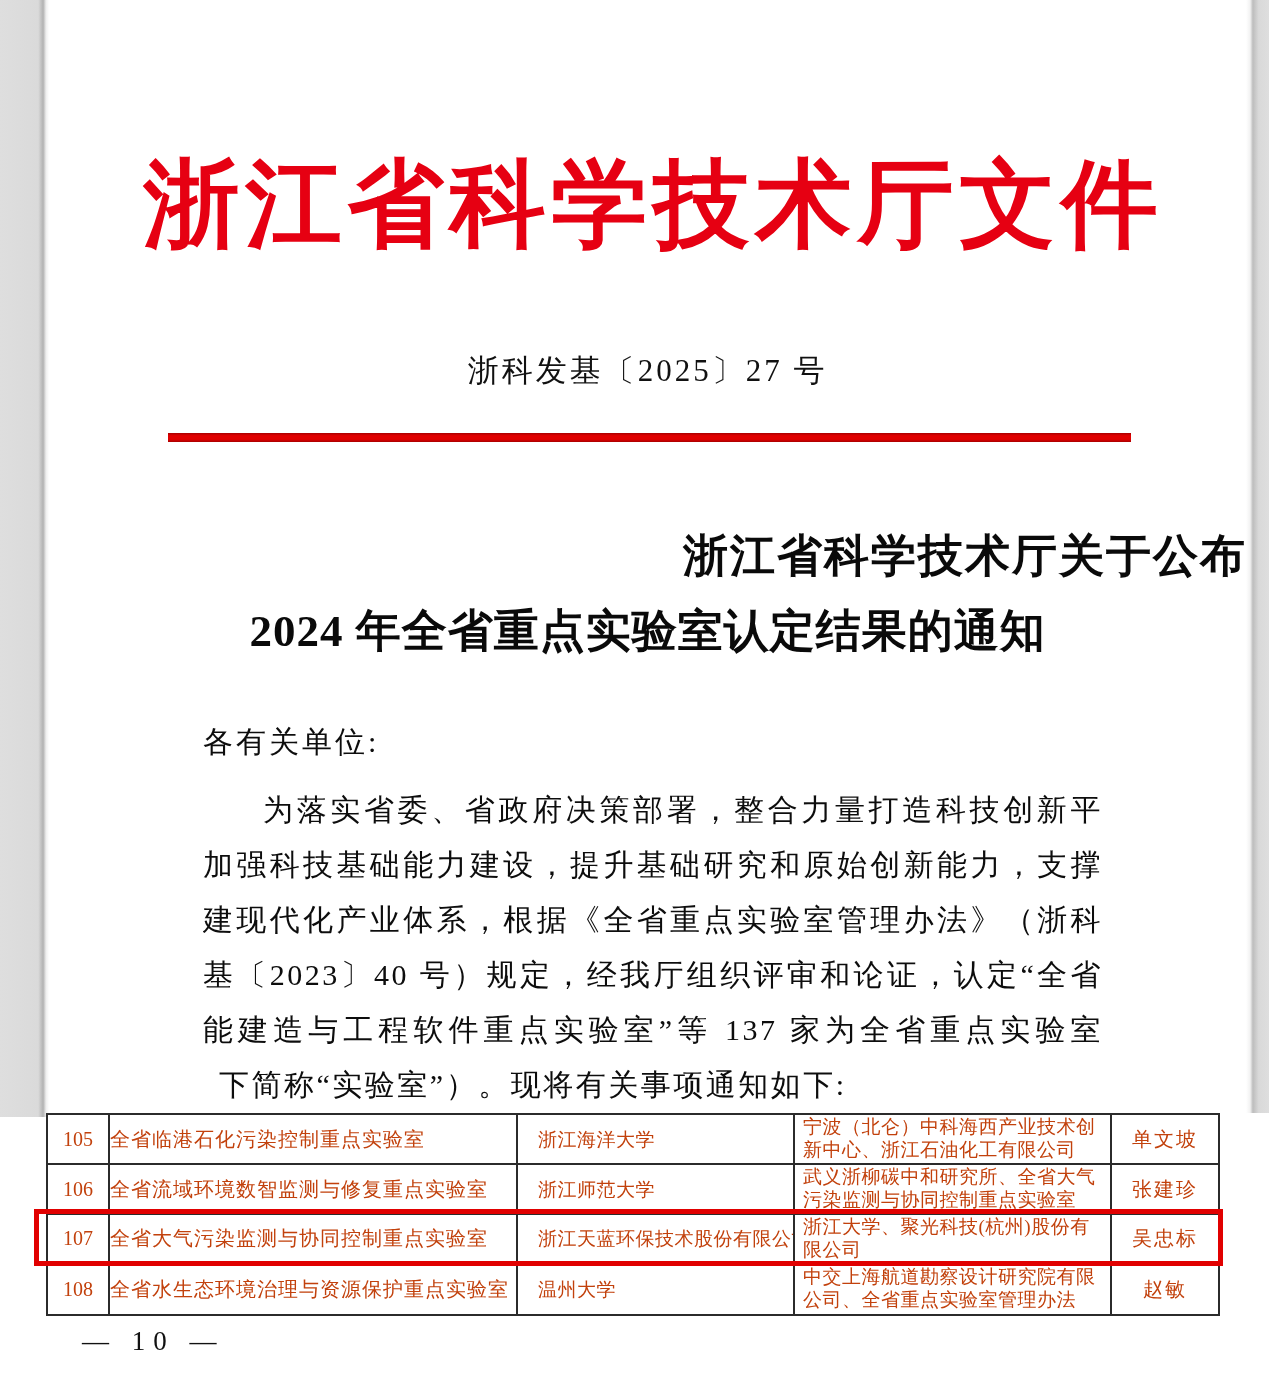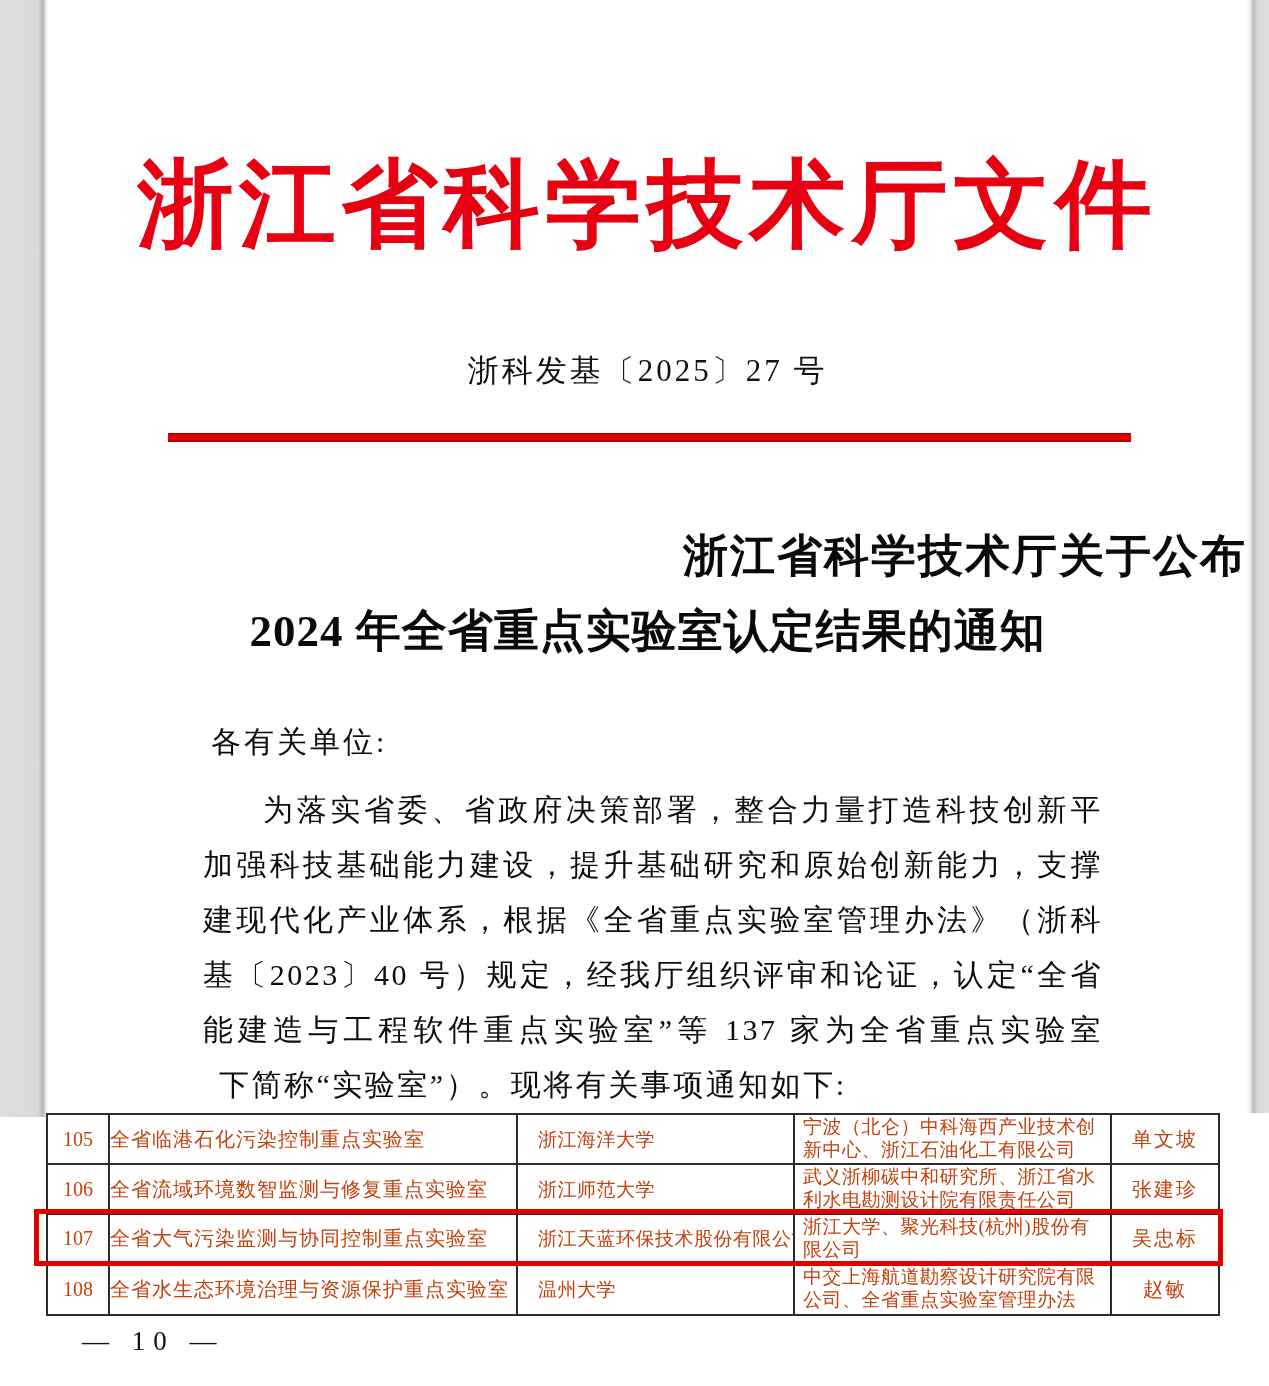--- a/index.html
+++ b/index.html
@@ -12,40 +12,40 @@
   .margin-left{
     left:0;width:49px;height:1117px;
     background:linear-gradient(to right,#dedede 0%,#dadada 78%,#b2b2b2 88%,#efefef 94%,#ffffff 100%);
   }
   .margin-right{
     left:1246px;width:23px;height:1113px;
     background:linear-gradient(to right,#ffffff 0%,#f2f2f2 18%,#bdbdbd 30%,#d9d9d9 55%,#dedede 100%);
   }
   
   .letterhead{
-    position:absolute;left:48px;top:146px;width:1199px;height:120px;
+    position:absolute;left:54px;top:146px;width:1199px;height:120px;
     text-align:center;font-weight:bold;font-size:96px;line-height:118px;
     letter-spacing:6px;white-space:nowrap;
   }
   .doc-number{
     position:absolute;left:48px;top:350px;width:1199px;
     text-align:center;font-size:31px;letter-spacing:3px;color:#111;
   }
   .red-rule{
     position:absolute;left:168px;top:433px;width:963px;height:9px;
     background:linear-gradient(to bottom,#a80000 0%,#e00000 30%,#e00000 70%,#a80000 100%);
   }
   .notice-title{
     position:absolute;left:48px;width:1199px;text-align:center;
     font-weight:bold;color:#0a0a0a;white-space:nowrap;
   }
   .notice-title.l1{top:526px;font-size:45px;letter-spacing:2px;text-align:right;}
   .notice-title.l2{top:601px;font-size:45px;letter-spacing:1px;}
   .salutation{
-    position:absolute;left:203px;top:722px;font-size:30px;letter-spacing:3px;color:#0d0d0d;margin-left:8px;
+    position:absolute;left:203px;top:722px;font-size:30px;letter-spacing:3px;color:#0d0d0d;
   }
   .body-block{
     position:absolute;left:203px;top:782px;width:900px;color:#0d0d0d;
   }
   .bline{
     font-size:30px;line-height:55px;letter-spacing:2.5px;
     text-align:justify;white-space:nowrap;
   }
   .bline.just{text-align:justify;text-align-last:justify;white-space:normal;height:55px;overflow:hidden;}
   .bline.indent{text-indent:2em;}
@@ -111,21 +111,21 @@
 
     <div class="tcell c-no">105</div>
     <div class="tcell c-lab">全省临港石化污染控制重点实验室</div>
     <div class="tcell c-inst">浙江海洋大学</div>
     <div class="tcell c-partner">宁波（北仑）中科海西产业技术创新中心、浙江石油化工有限公司</div>
     <div class="tcell c-dir">单文坡</div>
 
     <div class="tcell c-no">106</div>
     <div class="tcell c-lab">全省流域环境数智监测与修复重点实验室</div>
     <div class="tcell c-inst">浙江师范大学</div>
-    <div class="tcell c-partner">武义浙柳碳中和研究所、浙江省水利水电勘测设计院有限责任公司</div>
+    <div class="tcell c-partner">武义浙柳碳中和研究所、全省大气污染监测与协同控制重点实验室</div>
     <div class="tcell c-dir">张建珍</div>
 
     <div class="tcell c-no">107</div>
     <div class="tcell c-lab">全省大气污染监测与协同控制重点实验室</div>
     <div class="tcell c-inst">浙江天蓝环保技术股份有限公司</div>
     <div class="tcell c-partner">浙江大学、聚光科技(杭州)股份有限公司</div>
     <div class="tcell c-dir">吴忠标</div>
 
     <div class="tcell c-no">108</div>
     <div class="tcell c-lab">全省水生态环境治理与资源保护重点实验室</div>

